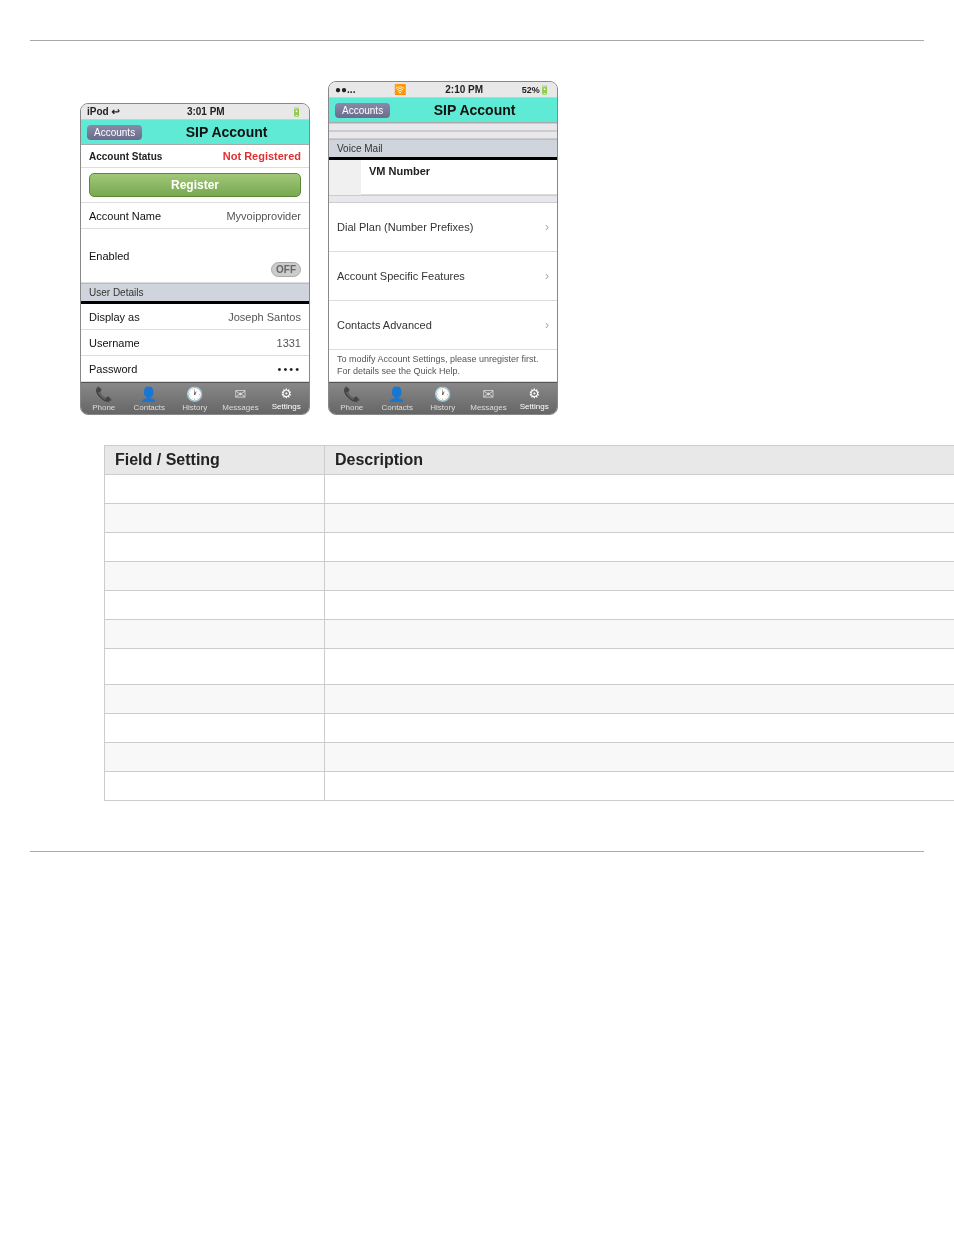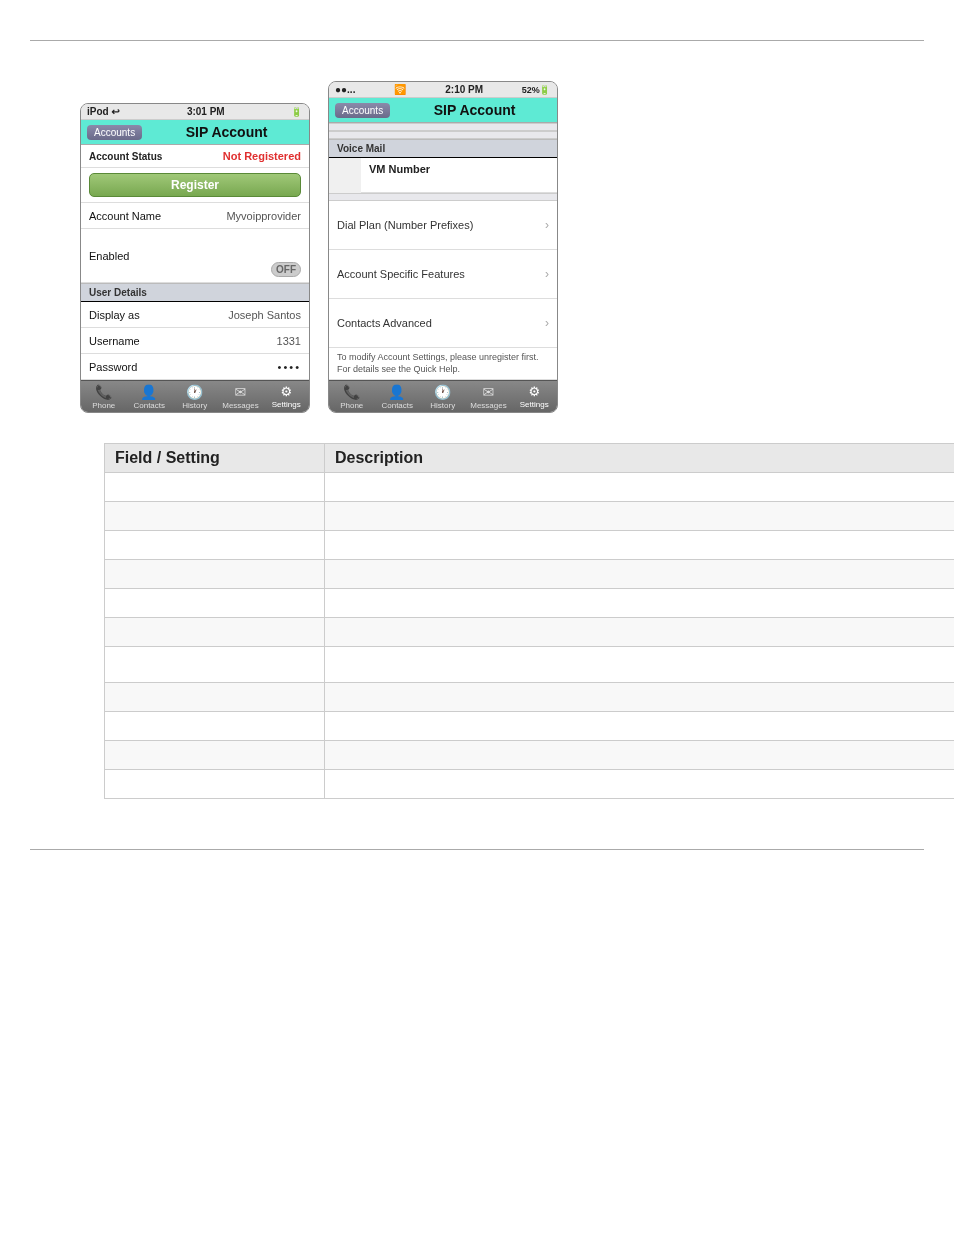--- a/index.html
+++ b/index.html
@@ -86,24 +86,24 @@
       color: #111;
       flex: 1;
       text-align: center;
     }
 
     
     .table-section-header {
       background: #d0d4dc;
       padding: 3px 8px;
       font-size: 10px;
-      font-weight: bold;
+      font-weight: normal;
       color: #333;
       border-top: 1px solid #bbb;
-      border-bottom: 1px solid #000000;
+      border-bottom: 3px solid #000000;
     }
 
     .table-row {
       background: #fff;
       display: flex;
       align-items: center;
       justify-content: space-between;
       padding: 5px 8px;
       border-bottom: 1px solid #ddd;
       min-height: 26px;

